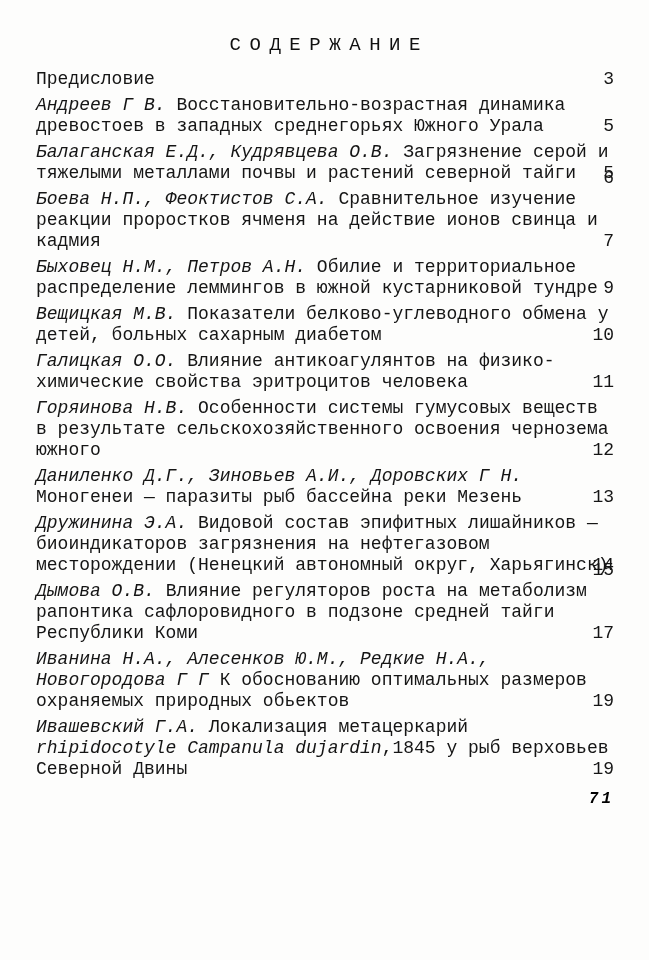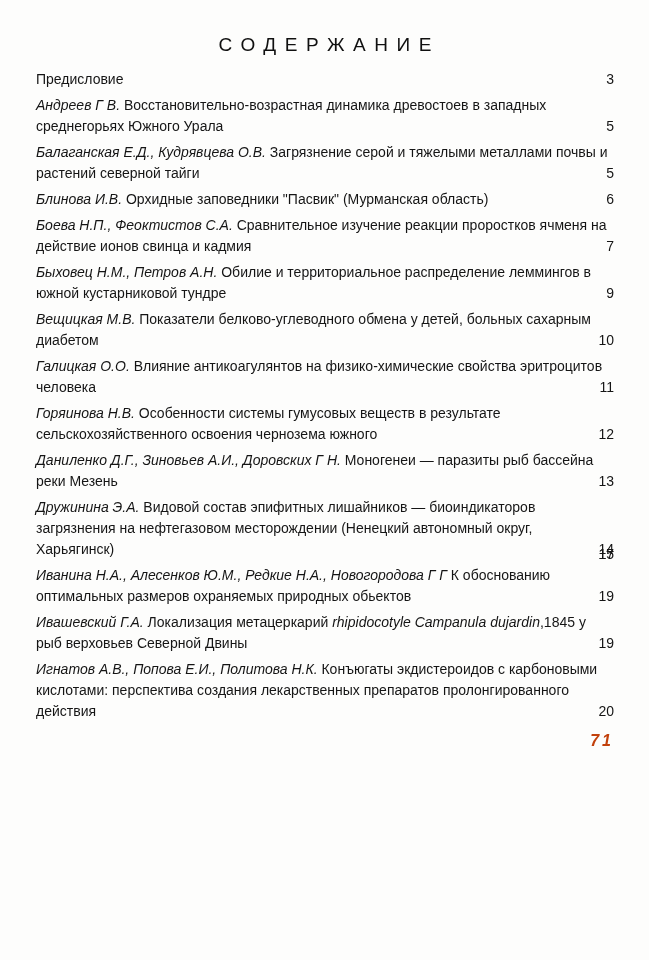--- a/index.html
+++ b/index.html
@@ -7,79 +7,78 @@
     padding: 0;
     background: #ffffff;
   }
   .sheet {
     position: relative;
     width: 649px;
     height: 960px;
     box-sizing: border-box;
     background: #fdfdfc;
     color: #151515;
-    font-family: Liberation Sans, sans-serif;
+    font-family: Liberation Mono, monospace;
     padding: 34px 35px 0 36px;
     overflow: hidden;
   }
   .toc-title {
     margin: 0 0 13px 0;
     text-align: center;
     font-size: 19px;
     font-weight: normal;
     letter-spacing: 0.45em;
     text-indent: 0.45em;
     color: #101010;
   }
   .toc-list {
     width: 578px;
   }
   .entry {
     position: relative;
-    font-size: 14px;
+    font-size: 18px;
     line-height: 21px;
     margin-bottom: 5px;
     text-align: left;
   }
   .entry .it {
     font-style: italic;
   }
   .entry .pg {
     position: absolute;
     right: 0;
     bottom: 0;
     line-height: 21px;
   }
   .folio {
     margin-top: 10px;
     text-align: right;
     font-size: 16px;
     font-style: italic;
     font-weight: bold;
     letter-spacing: 3px;
-    color: #c2410c;
+    color: #000000;
   }
 </style>
 </head>
 <body>
 
 <div class="sheet">
   <h1 class="toc-title">СОДЕРЖАНИЕ</h1>
   <div class="toc-list" id="toc-list">
       <div class="entry"><span><span>Предисловие</span></span><span class="pg">3</span></div>
       <div class="entry"><span><span class="it">Андреев Г В.</span><span> Восстановительно-возрастная динамика древостоев в западных среднегорьях Южного Урала</span></span><span class="pg">5</span></div>
       <div class="entry"><span><span class="it">Балаганская Е.Д., Кудрявцева О.В.</span><span> Загрязнение серой и тяжелыми металлами почвы и растений северной тайги</span></span><span class="pg">5</span></div>
-      <div class="entry"><span><span class="it">Блинова И.В.</span><span>  Орхидные заповедники "Пасвик" (Мурманская область)</span></span><span class="pg">6</span></div>
+      <div class="entry"><span class="pg">6</span></div>
       <div class="entry"><span><span class="it">Боева Н.П., Феоктистов С.А.</span><span> Сравнительное изучение реакции проростков ячменя на действие ионов свинца и кадмия</span></span><span class="pg">7</span></div>
       <div class="entry"><span><span class="it">Быховец Н.М., Петров А.Н.</span><span> Обилие и территориальное распределение леммингов в южной кустарниковой тундре</span></span><span class="pg">9</span></div>
       <div class="entry"><span><span class="it">Вещицкая М.В.</span><span> Показатели белково-углеводного обмена у детей, больных сахарным диабетом</span></span><span class="pg">10</span></div>
       <div class="entry"><span><span class="it">Галицкая О.О.</span><span> Влияние антикоагулянтов на физико-химические свойства эритроцитов человека</span></span><span class="pg">11</span></div>
       <div class="entry"><span><span class="it">Горяинова Н.В.</span><span> Особенности системы гумусовых веществ в результате сельскохозяйственного освоения чернозема южного</span></span><span class="pg">12</span></div>
       <div class="entry"><span><span class="it">Даниленко Д.Г., Зиновьев А.И., Доровских Г Н.</span><span> Моногенеи — паразиты рыб бассейна реки Мезень</span></span><span class="pg">13</span></div>
       <div class="entry"><span><span class="it">Дружинина Э.А.</span><span> Видовой состав эпифитных лишайников — биоиндикаторов загрязнения на нефтегазовом месторождении (Ненецкий автономный округ, Харьягинск)</span></span><span class="pg">14</span></div>
       <div class="entry"><span class="pg">15</span></div>
-      <div class="entry"><span class="pg">17</span></div>
+      <div class="entry"><span><span class="it">Дымова О.В.</span><span> Влияние регуляторов роста на метаболизм рапонтика сафлоровидного в подзоне средней тайги Республики Коми</span></span><span class="pg">17</span></div>
       <div class="entry"><span><span class="it">Иванина Н.А., Алесенков Ю.М., Редкие Н.А., Новогородова Г Г</span><span> К обоснованию оптимальных размеров охраняемых природных обьектов</span></span><span class="pg">19</span></div>
       <div class="entry"><span><span class="it">Ивашевский Г.А.</span><span> Локализация метацеркарий </span><span class="it">rhipidocotyle Campanula dujardin</span><span>,1845 у рыб верховьев Северной Двины</span></span><span class="pg">19</span></div>
-      <div class="entry"><span><span class="it">Игнатов А.В., Попова Е.И., Политова Н.К.</span><span> Конъюгаты экдистероидов с карбоновыми кислотами: перспектива создания лекарственных препаратов пролонгированного действия</span></span><span class="pg">20</span></div>
     </div>
   <div class="folio">71</div>
 </div>
 
 </body></html>

